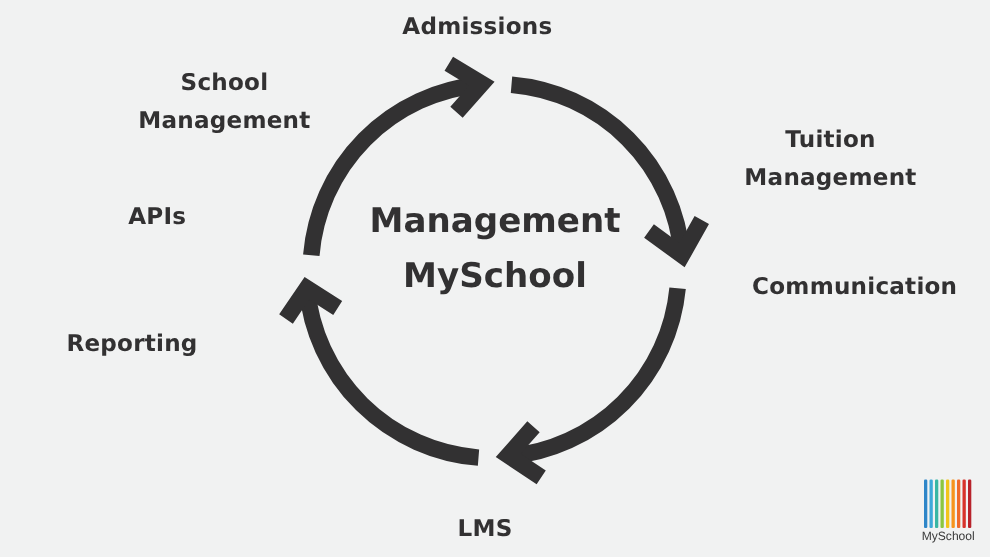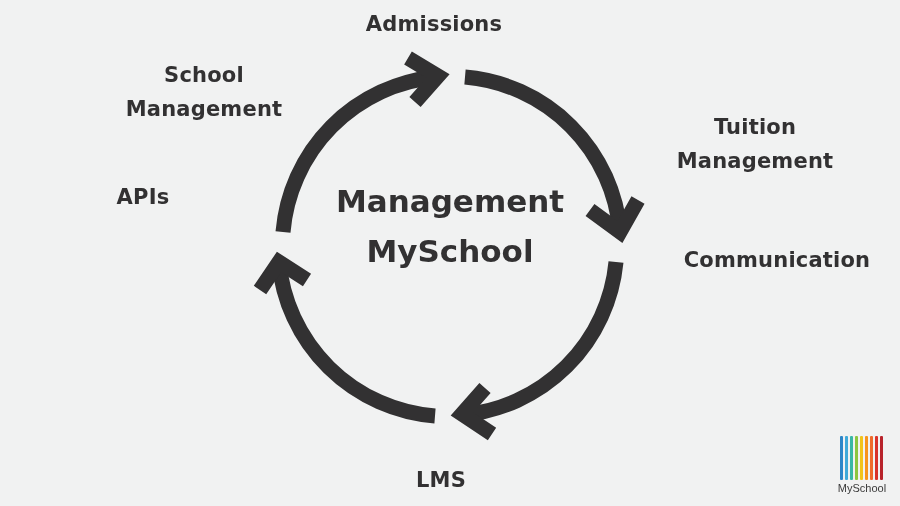--- a/index.html
+++ b/index.html
@@ -121,20 +121,21 @@
     <span>Communication</span>
   </div>
 
 
   <div class="label" style="left:401px; top:463px; width:80px;">
     <span>LMS</span>
   </div>
 
 
   <div class="label" style="left:40px; top:295px; width:160px;">
+    <span>Reporting</span>
   </div>
 
   <div class="label" style="left:100px; top:180px; width:86px;">
     <span>APIs</span>
   </div>
 
   <div class="label" style="left:112px; top:58px; width:184px;">
     <span>School</span>
     <span>Management</span>
   </div>

